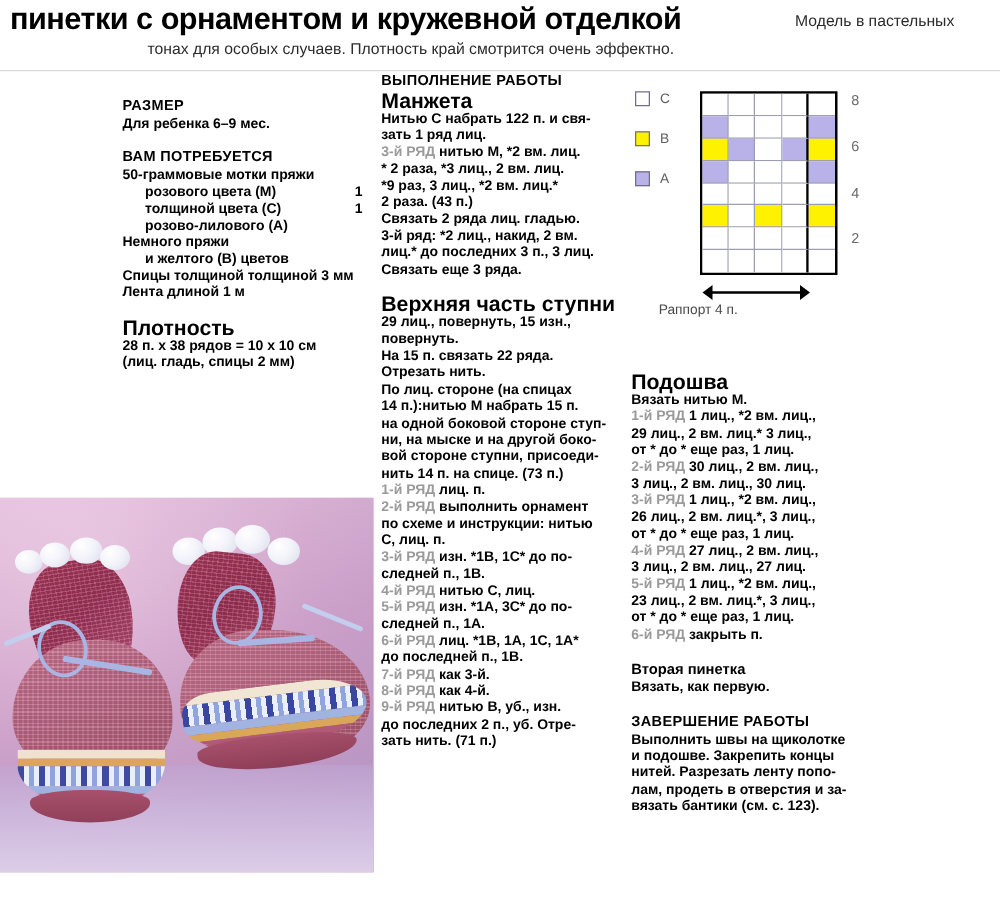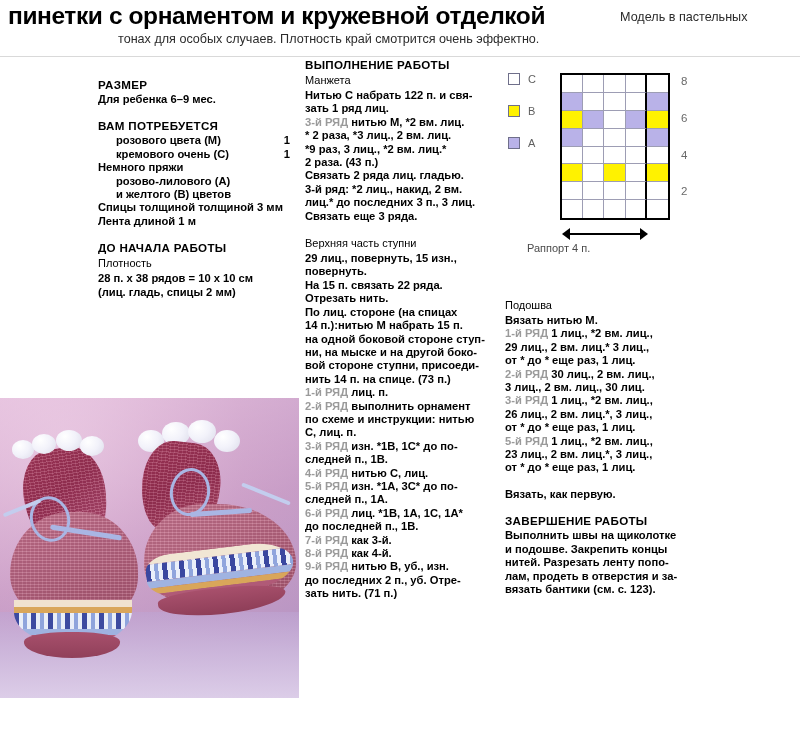--- a/index.html
+++ b/index.html
@@ -14,37 +14,37 @@
   .page{position:relative;width:800px;height:732px;}
 
   
   .header{position:absolute;left:0;top:0;width:800px;height:58px;}
   .title{
     position:absolute;left:8px;top:2px;
     font-size:24.5px;font-weight:bold;letter-spacing:-0.4px;
     white-space:nowrap;line-height:28px;
   }
   .subtitle-a{
-    position:absolute;left:620px;top:10px;
+    position:absolute;left:636px;top:10px;
     font-size:12.6px;line-height:15px;color:#2b2b2b;white-space:nowrap;
   }
   .subtitle-b{
     position:absolute;left:118px;top:32px;
     font-size:12.6px;line-height:15px;color:#2b2b2b;white-space:nowrap;
   }
   .hr-top{position:absolute;left:0;top:56px;width:800px;height:1px;background:#d9d9d9;}
 
   
   .col{position:absolute;}
   .h2{
     font-size:11.6px;font-weight:bold;letter-spacing:0.3px;
     margin:0 0 1px 0;line-height:14px;text-transform:uppercase;
   }
   .h3{
-    font-size:11px;font-weight:normal;margin:0 0 1px 0;line-height:15px;
+    font-size:17px;font-weight:bold;margin:0 0 1px 0;line-height:15px;
   }
   .p{
     font-size:11.2px;font-weight:bold;line-height:13.4px;margin:0;
     white-space:pre-wrap;
   }
   .gap{height:13px;}
 
   .row-tag{color:#9a9a9a;font-weight:bold;}
   .ital{}
 
@@ -128,39 +128,39 @@
   <div class="hr-top"></div>
 
   <div class="col" style="left:98px;top:78px;width:200px;">
 
     <div class="h2">РАЗМЕР</div>
     <div class="p">Для ребенка 6–9 мес.</div>
 
     <div class="gap"></div>
 
     <div class="h2">ВАМ ПОТРЕБУЕТСЯ</div>
+    <div class="p">50-граммовые мотки пряжи</div>
 
     <div class="mat">
       <span class="ind">розового цвета (М)</span>
       <span class="qty">1</span>
     </div>
     <div class="mat">
-      <span class="ind">кремового очень (С)</span>
+      <span class="ind">толщиной цвета (С)</span>
       <span class="qty">1</span>
     </div>
 
+    <div class="p" style="padding-left:18px">розово-лилового (А)</div>
     <div class="p">Немного пряжи</div>
-    <div class="p" style="padding-left:18px">розово-лилового (А)</div>
     <div class="p" style="padding-left:18px">и желтого (В) цветов</div>
     <div class="p">Спицы толщиной толщиной 3 мм</div>
     <div class="p">Лента длиной 1 м</div>
 
     <div class="gap"></div>
 
-    <div class="h2">ДО НАЧАЛА РАБОТЫ</div>
     <div class="h3">Плотность</div>
     <div class="p">28 п. x 38 рядов = 10 x 10 см</div>
     <div class="p">(лиц. гладь, спицы 2 мм)</div>
   </div>
 
   <div class="col" style="left:305px;top:58px;width:196px;">
 
     <div class="h2">ВЫПОЛНЕНИЕ РАБОТЫ</div>
     <div class="h3">Манжета</div>
 
@@ -214,26 +214,30 @@
     <div class="p">Вязать нитью М.</div>
 
     <div class="p"><span class="row-tag">1-й РЯД</span><span> 1 лиц., *2 вм. лиц.,
 29 лиц., 2 вм. лиц.* 3 лиц.,
 от * до * еще раз, 1 лиц.</span></div>
     <div class="p"><span class="row-tag">2-й РЯД</span><span> 30 лиц., 2 вм. лиц.,
 3 лиц., 2 вм. лиц., 30 лиц.</span></div>
     <div class="p"><span class="row-tag">3-й РЯД</span><span> 1 лиц., *2 вм. лиц.,
 26 лиц., 2 вм. лиц.*, 3 лиц.,
 от * до * еще раз, 1 лиц.</span></div>
+    <div class="p"><span class="row-tag">4-й РЯД</span><span> 27 лиц., 2 вм. лиц.,
+3 лиц., 2 вм. лиц., 27 лиц.</span></div>
     <div class="p"><span class="row-tag">5-й РЯД</span><span> 1 лиц., *2 вм. лиц.,
 23 лиц., 2 вм. лиц.*, 3 лиц.,
 от * до * еще раз, 1 лиц.</span></div>
-
-    <div class="gap"></div>
-
+    <div class="p"><span class="row-tag">6-й РЯД</span><span> закрыть п.</span></div>
+
+    <div class="gap"></div>
+
+    <div class="h3" style="font-weight:bold;font-size:11.8px;">Вторая пинетка</div>
     <div class="p">Вязать, как первую.</div>
 
     <div class="gap"></div>
 
     <div class="h2">ЗАВЕРШЕНИЕ РАБОТЫ</div>
     <div class="p">Выполнить швы на щиколотке
 и подошве. Закрепить концы
 нитей. Разрезать ленту попо-
 лам, продеть в отверстия и за-
 вязать бантики (см. с. 123).</div>

